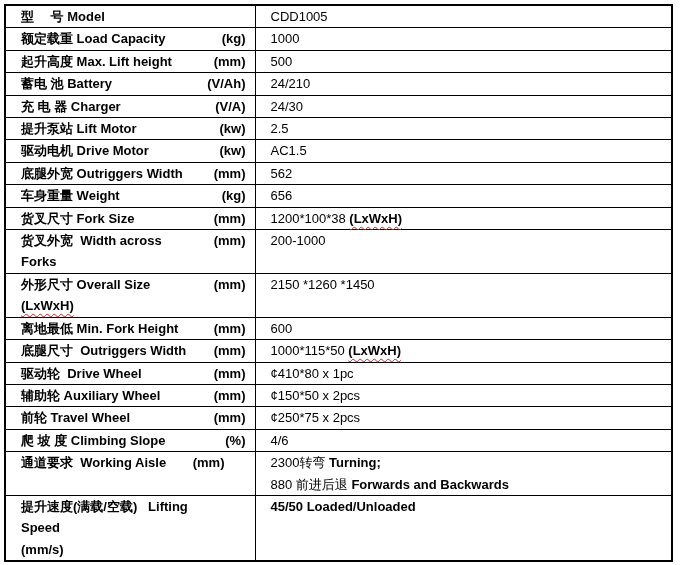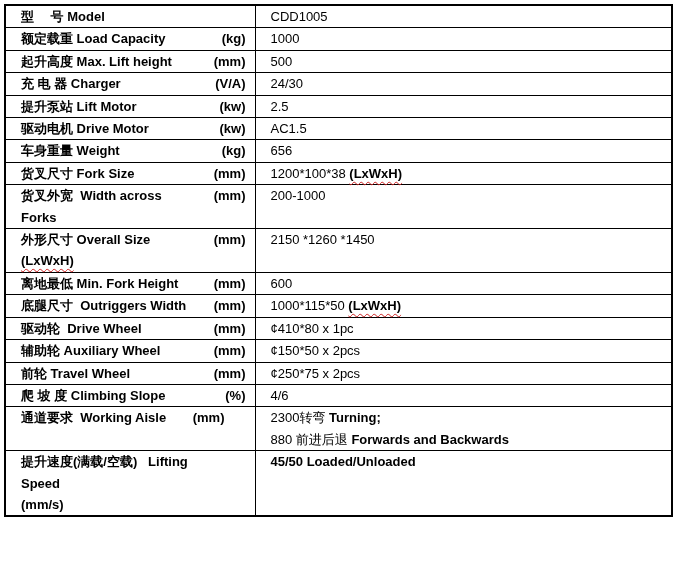--- a/index.html
+++ b/index.html
@@ -81,20 +81,29 @@
         <td class="label-cell">
           <div class="line"><span class="b">起升高度 Max. Lift height</span></div>
           <span class="unit">(mm)</span>
         </td>
         <td class="value-cell">
           <div class="line"><span>500</span></div>
         </td>
       </tr>
       <tr class="single">
         <td class="label-cell">
+          <div class="line"><span class="b">蓄电 池 Battery</span></div>
+          <span class="unit">(V/Ah)</span>
+        </td>
+        <td class="value-cell">
+          <div class="line"><span>24/210</span></div>
+        </td>
+      </tr>
+      <tr class="single">
+        <td class="label-cell">
           <div class="line"><span class="b">充 电 器 Charger</span></div>
           <span class="unit">(V/A)</span>
         </td>
         <td class="value-cell">
           <div class="line"><span>24/30</span></div>
         </td>
       </tr>
       <tr class="single">
         <td class="label-cell">
           <div class="line"><span class="b">提升泵站 Lift Motor</span></div>
@@ -104,20 +113,29 @@
           <div class="line"><span>2.5</span></div>
         </td>
       </tr>
       <tr class="single">
         <td class="label-cell">
           <div class="line"><span class="b">驱动电机 Drive Motor</span></div>
           <span class="unit">(kw)</span>
         </td>
         <td class="value-cell">
           <div class="line"><span>AC1.5</span></div>
+        </td>
+      </tr>
+      <tr class="single">
+        <td class="label-cell">
+          <div class="line"><span class="b">底腿外宽 Outriggers Width</span></div>
+          <span class="unit">(mm)</span>
+        </td>
+        <td class="value-cell">
+          <div class="line"><span>562</span></div>
         </td>
       </tr>
       <tr class="single">
         <td class="label-cell">
           <div class="line"><span class="b">车身重量 Weight</span></div>
           <span class="unit">(kg)</span>
         </td>
         <td class="value-cell">
           <div class="line"><span>656</span></div>
         </td>

